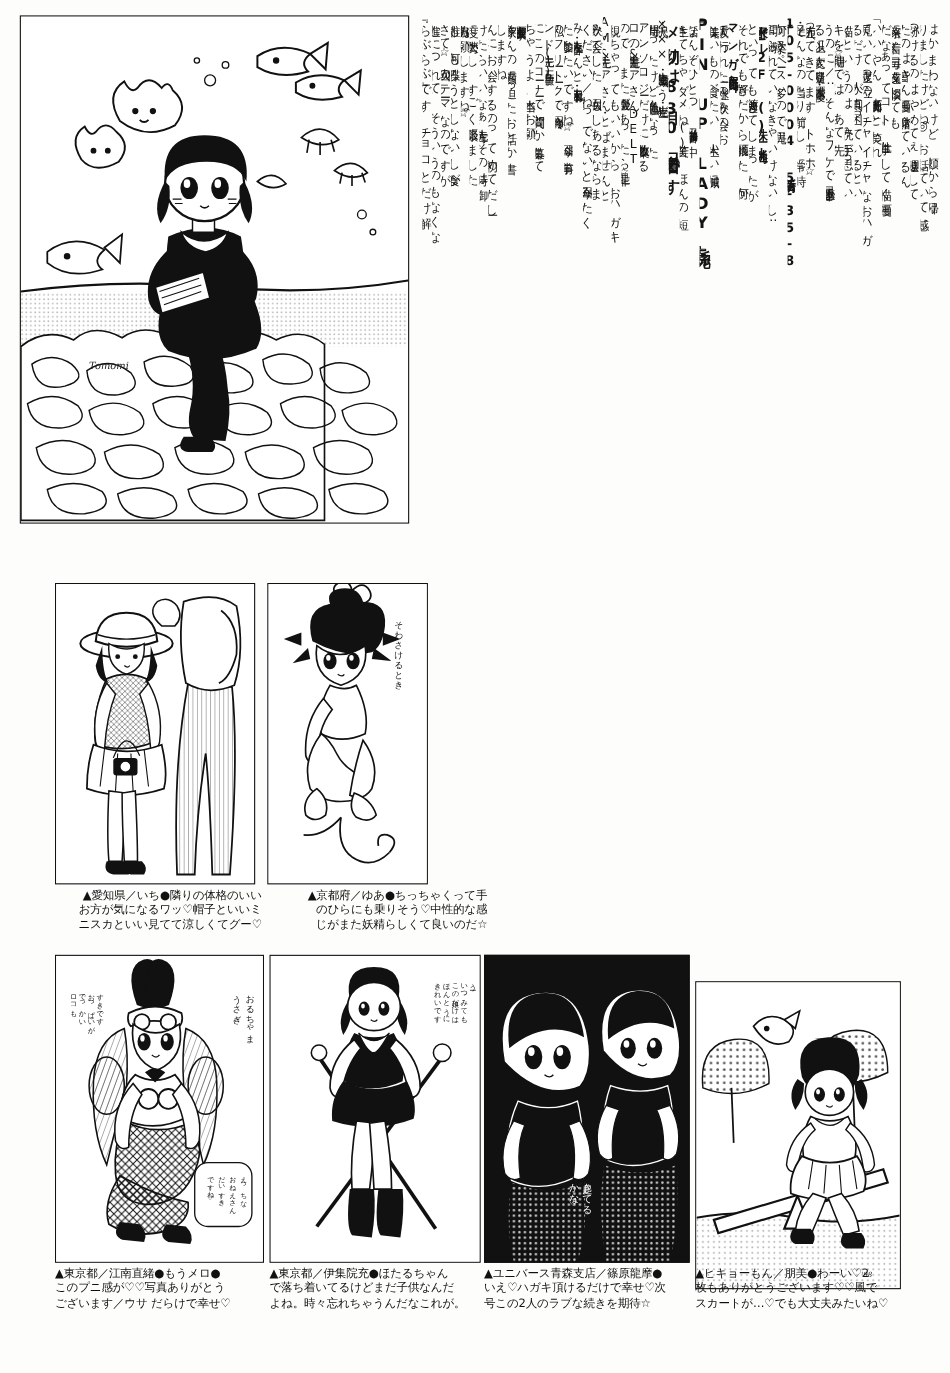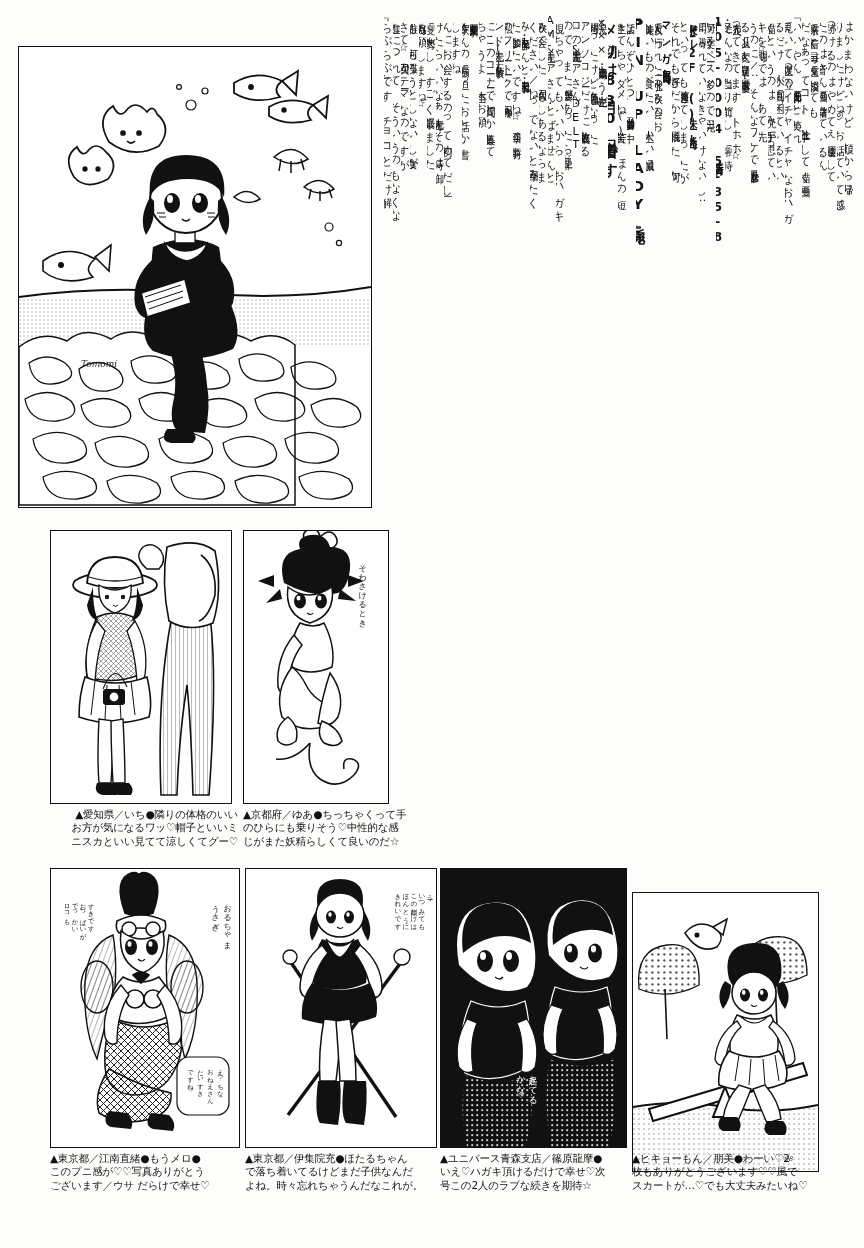--- a/index.html
+++ b/index.html
@@ -68,35 +68,35 @@
   .caption {
     position: absolute;
     font-size: 10.5px;
     line-height: 1.28;
     color: #111;
     letter-spacing: -0.2px;
     font-family: "DejaVu Sans", sans-serif;
   }
 
   
-  #frame-main { left: 18px; top: 14px; width: 352px; height: 460px; margin-top: 32px; }
+  #frame-main { left: 18px; top: 14px; width: 352px; height: 460px; }
 
   
   #frame-mid-1 { left: 50px; top: 530px; width: 180px; height: 272px; }
   #frame-mid-2 { left: 243px; top: 530px; width: 144px; height: 272px; }
 
   
   #frame-b1 { left: 50px; top: 868px; width: 188px; height: 278px; }
   #frame-b2 { left: 245px; top: 868px; width: 190px; height: 278px; }
   #frame-b3 { left: 440px; top: 868px; width: 185px; height: 278px; background:#111; }
   #frame-b4 { left: 632px; top: 892px; width: 185px; height: 278px; }
 
   .cap-main { left: 58px; top: 487px; width: 320px; }
   .cap-mid-1 { left: 50px; top: 808px; width: 188px; }
-  .cap-mid-2 { left: 243px; top: 808px; width: 200px; }
+  .cap-mid-2 { left: 243px; top: 808px; width: 200px; text-align: right; }
   .cap-b1 { left: 50px; top: 1152px; width: 190px; }
   .cap-b2 { left: 245px; top: 1152px; width: 190px; }
   .cap-b3 { left: 440px; top: 1152px; width: 192px; }
   .cap-b4 { left: 632px; top: 1152px; width: 190px; }
 
   
   svg { display: block; width: 100%; height: 100%; }
 </style>
 </head>
 <body>

